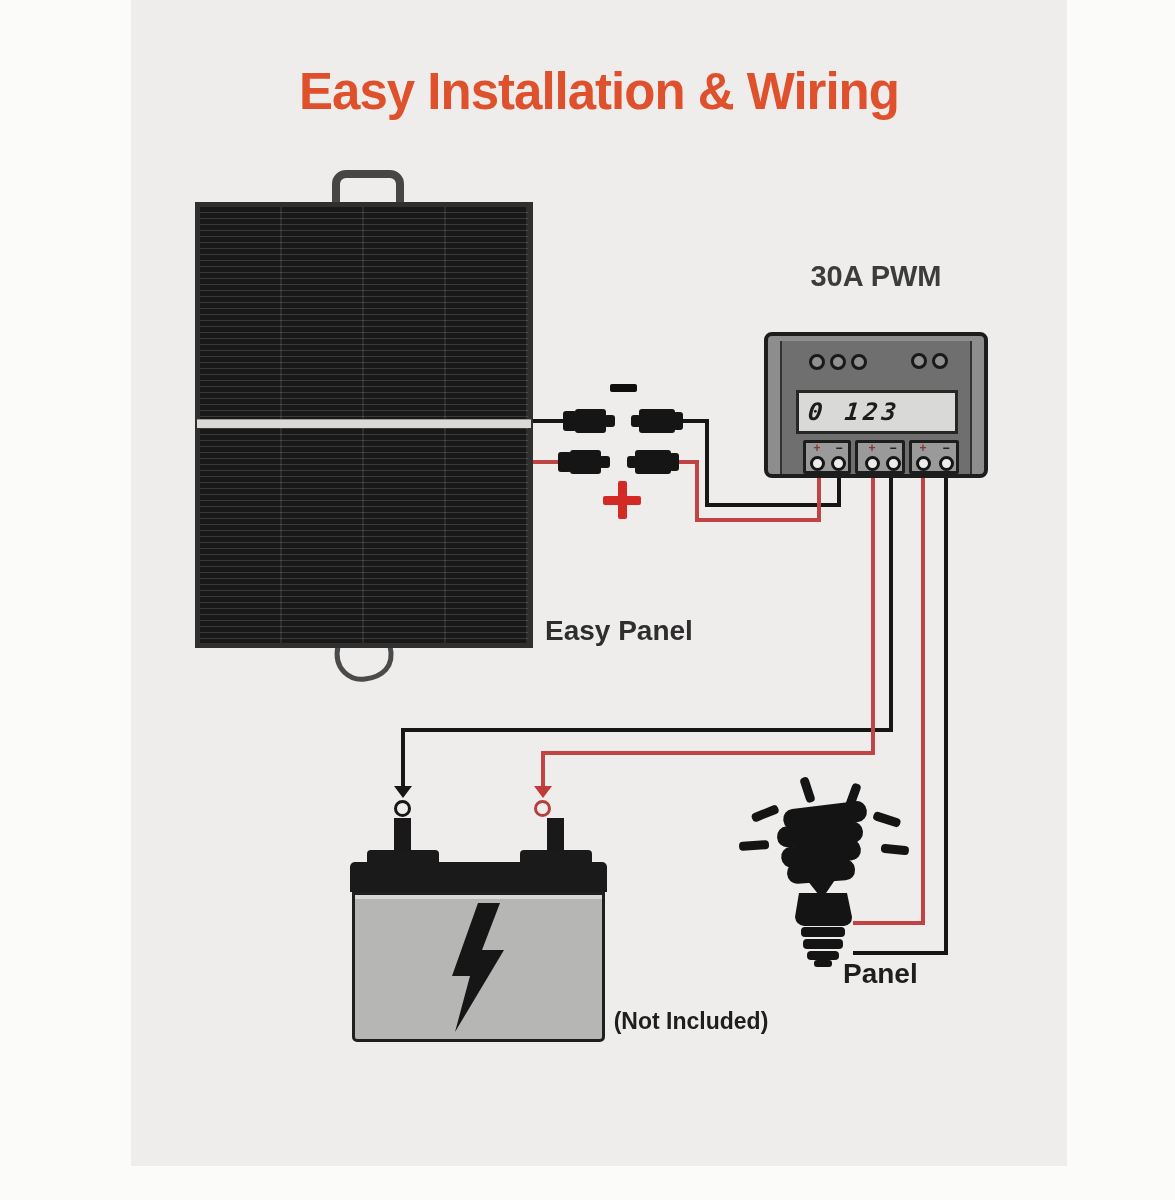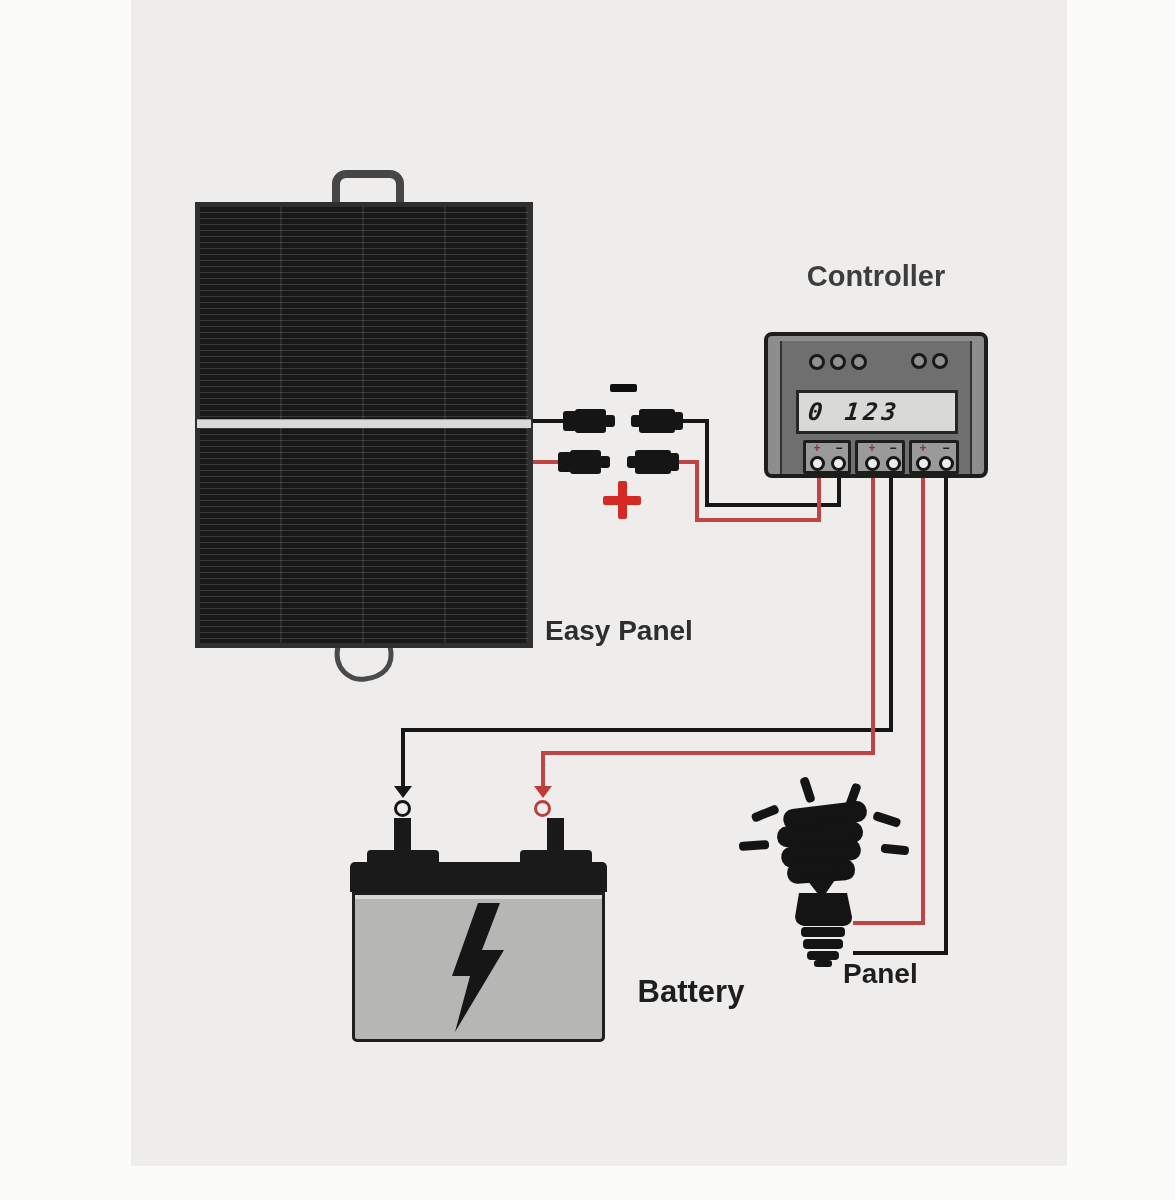--- a/index.html
+++ b/index.html
@@ -52,20 +52,21 @@
   #battery-label{left:596px;top:974px;width:190px;text-align:center;font-size:31px;font-weight:bold;color:#1e1e1e;}
   #battery-note{left:581px;top:1008px;width:220px;text-align:center;font-size:23px;font-weight:bold;color:#1e1e1e;}
   #output-label{left:843px;top:958px;font-size:28px;font-weight:bold;color:#1e1e1e;}
 </style>
 </head>
 <body>
 
 <div id="canvas">
   <div class="abs" id="content"></div>
 
+  <div class="abs" id="title" style="color:#df512d;">Easy Installation &amp; Wiring</div>
 
   <div class="abs" id="handle-top"></div>
   <svg class="abs" style="left:325px;top:640px;" width="80" height="48" viewBox="0 0 80 48">
     <path d="M13 6 C8 30, 26 41, 40 39 C57 37, 70 27, 65 6" stroke="#4a4a4a" stroke-width="5" fill="none" stroke-linecap="round"></path>
   </svg>
   <div class="abs" id="solar-panel"></div>
   <div class="abs" id="panel-fold"></div>
 
   <div class="wire blk" style="left:533px;top:419px;width:32px;height:4px;"></div>
   <div class="wire blk" style="left:681px;top:419px;width:28px;height:4px;"></div>
@@ -110,21 +111,21 @@
   <div class="wire red" style="left:541px;top:751px;width:4px;height:39px;"></div>
   <div class="arrow" style="left:534px;top:786px;border-top:12px solid #c13a3a;"></div>
   <div class="ring r" style="left:534px;top:800px;"></div>
 
   <div class="wire red" style="left:921px;top:468px;width:4px;height:457px;"></div>
   <div class="wire red" style="left:853px;top:921px;width:72px;height:4px;"></div>
   <div class="wire blk" style="left:944px;top:468px;width:4px;height:487px;"></div>
   <div class="wire blk" style="left:853px;top:951px;width:95px;height:4px;"></div>
 
   <div class="abs" id="ctrl-label">
-    <div>Controller</div>
+    <div>30A PWM</div>
   </div>
   <div class="abs" id="ctrl-box">
     <div id="ctrl-inner"></div>
   </div>
   <div class="led abs" style="left:809px;top:354px;"></div>
   <div class="led abs" style="left:830px;top:354px;"></div>
   <div class="led abs" style="left:851px;top:354px;"></div>
   <div class="led abs" style="left:911px;top:353px;"></div>
   <div class="led abs" style="left:932px;top:353px;"></div>
   <div class="abs" id="lcd">
@@ -171,15 +172,15 @@
       <path d="M78 110 L97 134 L116 106 Z"></path>
       <path d="M74 128 L122 128 L127 152 Q127 160 119 161 L79 161 Q71 160 70 152 Z"></path>
       <rect x="76" y="162" width="44" height="10" rx="4"></rect>
       <rect x="78" y="174" width="40" height="10" rx="4"></rect>
       <rect x="82" y="186" width="32" height="9" rx="4"></rect>
       <rect x="89" y="195" width="18" height="7" rx="3"></rect>
     </g>
   </svg>
 
   <div class="abs" id="solar-label">Easy Panel</div>
-  <div class="abs" id="battery-label">Battery</div>
+  <div class="abs" id="battery-note">(Not Included)</div>
   <div class="abs" id="output-label">Panel</div>
 </div>
 
 </body></html>

